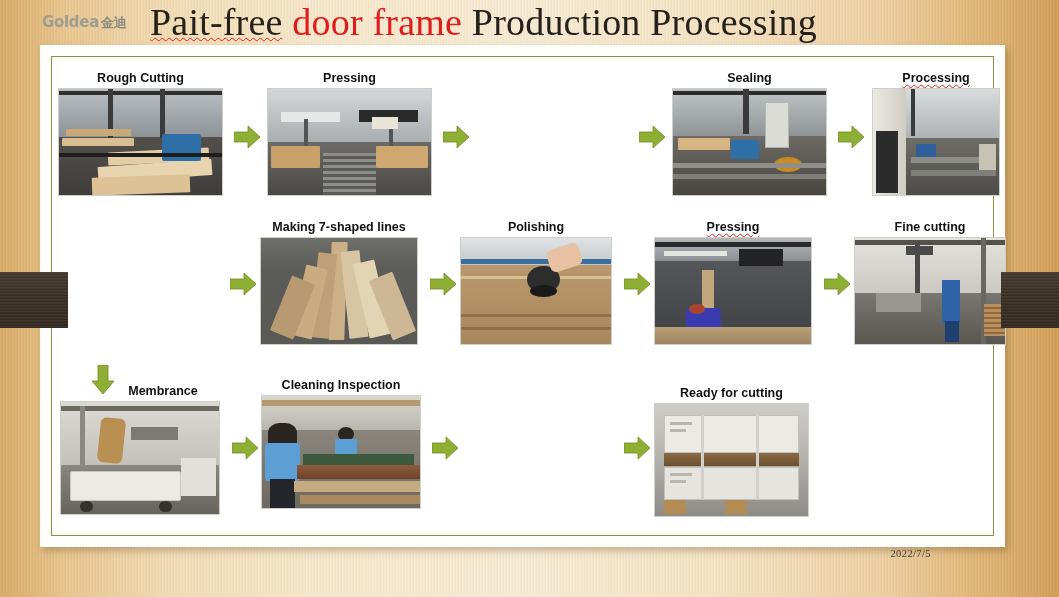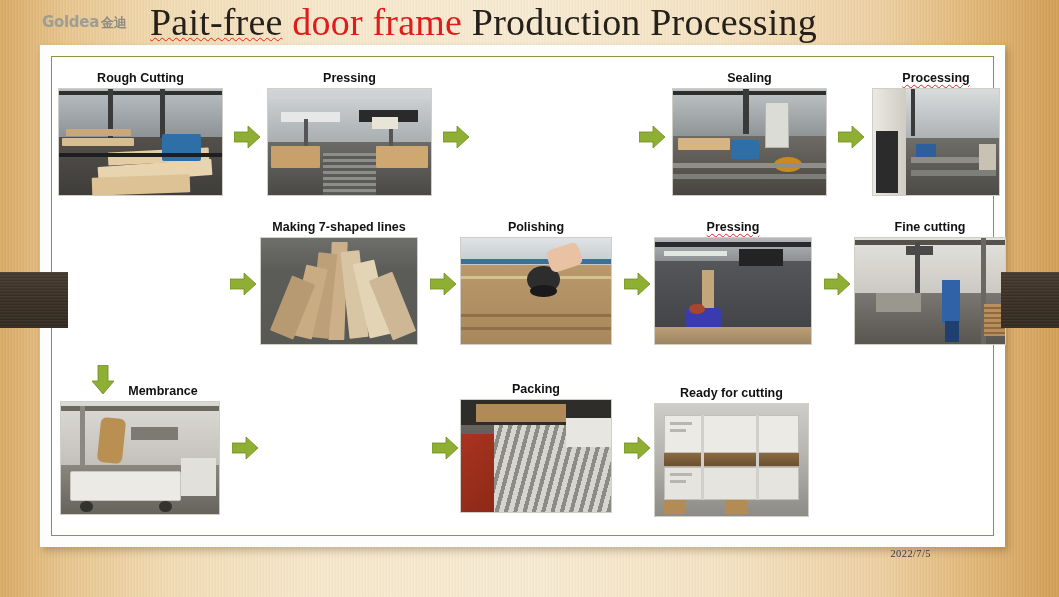--- a/index.html
+++ b/index.html
@@ -406,37 +406,43 @@
           <div class="ovl" style="left:12%;top:88%;width:8%;height:10%;border-radius:50%;background:#34322e;"></div>
           <div class="ovl" style="left:62%;top:88%;width:8%;height:10%;border-radius:50%;background:#34322e;"></div>
         </div>
       </div>
       <div class="arrow-right" style="left:180px; top:70px;">
         <svg width="26" height="26" viewBox="0 0 26 26">
             <polygon points="0,8 14,8 14,2 26,13 14,24 14,18 0,18" fill="#8faf34" stroke="#6f8c22" stroke-width="0.8"></polygon>
           </svg>
       </div>
 
+      <div class="step" style="left:209px; width:160px; top:10px; position:absolute;">
+        <span class="step-label">Cleaning Inspection</span>
+        <div class="photo" style="height:114px;">
+          <div class="sky" style="background:linear-gradient(to bottom,#d9d6ce,#b9b6ae); height:30%;"></div>
+          <div style="position:absolute;left:0;top:30%;width:100%;height:70%;background:linear-gradient(to bottom,#8a867c,#6d6960);"></div>
+          <div class="ovl" style="left:0;top:4%;width:100%;height:5%;background:#b39a70;"></div>
+          <div class="ovl" style="left:4%;top:24%;width:18%;height:22%;border-radius:40% 40% 10% 10%;background:#2b2520;"></div>
+          <div class="ovl" style="left:2%;top:42%;width:22%;height:34%;background:#5b9fd4;border-radius:3px;"></div>
+          <div class="ovl" style="left:5%;top:74%;width:16%;height:26%;background:#25252c;"></div>
+          <div class="ovl" style="left:48%;top:28%;width:10%;height:12%;border-radius:50%;background:#2b2520;"></div>
+          <div class="ovl" style="left:46%;top:38%;width:14%;height:16%;background:#5b9fd4;"></div>
+          <div class="ovl" style="left:26%;top:52%;width:70%;height:10%;background:#3d5a3c;"></div>
+          <div class="ovl" style="left:22%;top:62%;width:78%;height:12%;background:linear-gradient(to bottom,#8f5a3c,#6d4228);"></div>
+          <div class="ovl" style="left:20%;top:76%;width:80%;height:10%;background:#c6aa80;"></div>
+          <div class="ovl" style="left:24%;top:88%;width:76%;height:8%;background:#a98a60;"></div>
+        </div>
+      </div>
       <div class="arrow-right" style="left:380px; top:70px;">
         <svg width="26" height="26" viewBox="0 0 26 26">
             <polygon points="0,8 14,8 14,2 26,13 14,24 14,18 0,18" fill="#8faf34" stroke="#6f8c22" stroke-width="0.8"></polygon>
           </svg>
       </div>
 
-      <div class="step" style="left:408px; width:152px; top:14px; position:absolute;">
-        <span class="step-label">Packing</span>
-        <div class="photo" style="height:114px;">
-          <div style="position:absolute;inset:0;background:linear-gradient(to bottom,#6a6760,#565350);"></div>
-          <div class="ovl" style="left:0;top:0;width:100%;height:22%;background:#2f2d2a;"></div>
-          <div class="ovl" style="left:10%;top:4%;width:60%;height:16%;background:#b08a58;"></div>
-          <div class="ovl" style="left:0;top:30%;width:26%;height:70%;background:linear-gradient(135deg,#a8341f,#8c2818);"></div>
-          <div class="ovl" style="left:22%;top:22%;width:78%;height:78%;background:repeating-linear-gradient(105deg,#d7d5cf 0 5px,#8d8b86 5px 9px);"></div>
-          <div class="ovl" style="left:70%;top:16%;width:30%;height:26%;background:#e8e6e0;"></div>
-        </div>
-      </div>
       <div class="arrow-right" style="left:572px; top:70px;">
         <svg width="26" height="26" viewBox="0 0 26 26">
             <polygon points="0,8 14,8 14,2 26,13 14,24 14,18 0,18" fill="#8faf34" stroke="#6f8c22" stroke-width="0.8"></polygon>
           </svg>
       </div>
 
       <div class="step" style="left:602px; width:155px; top:18px; position:absolute;">
         <span class="step-label">Ready for cutting</span>
         <div class="photo" style="height:114px;">
           <div style="position:absolute;inset:0;background:linear-gradient(to bottom,#cfcdc7 0%,#b6b4ae 46%,#8d8b86 100%);"></div>

